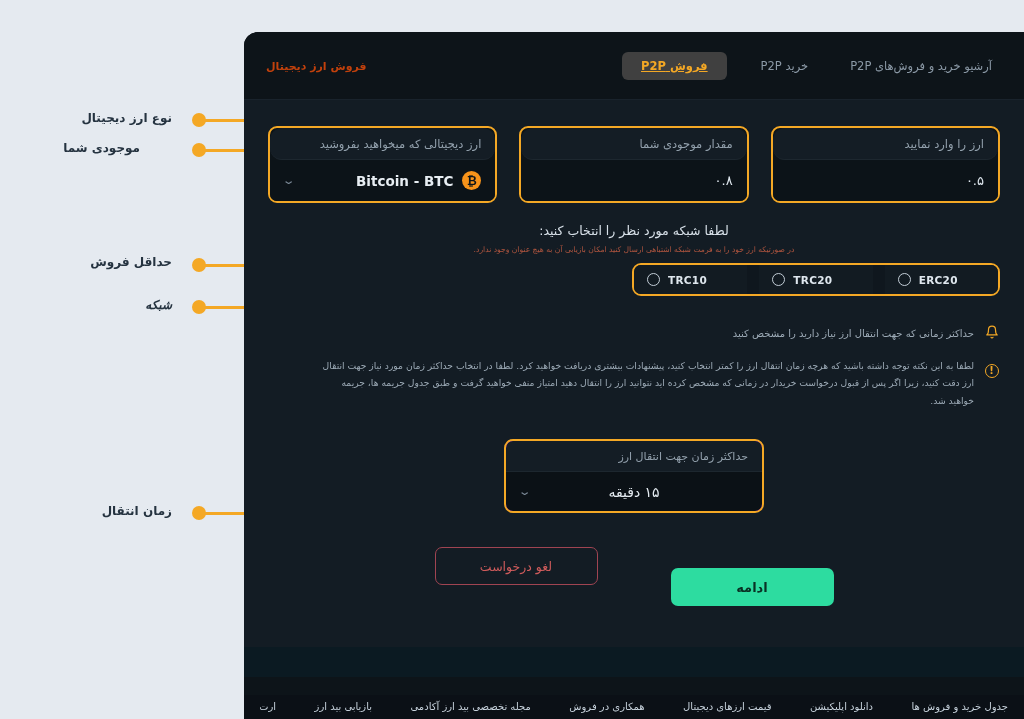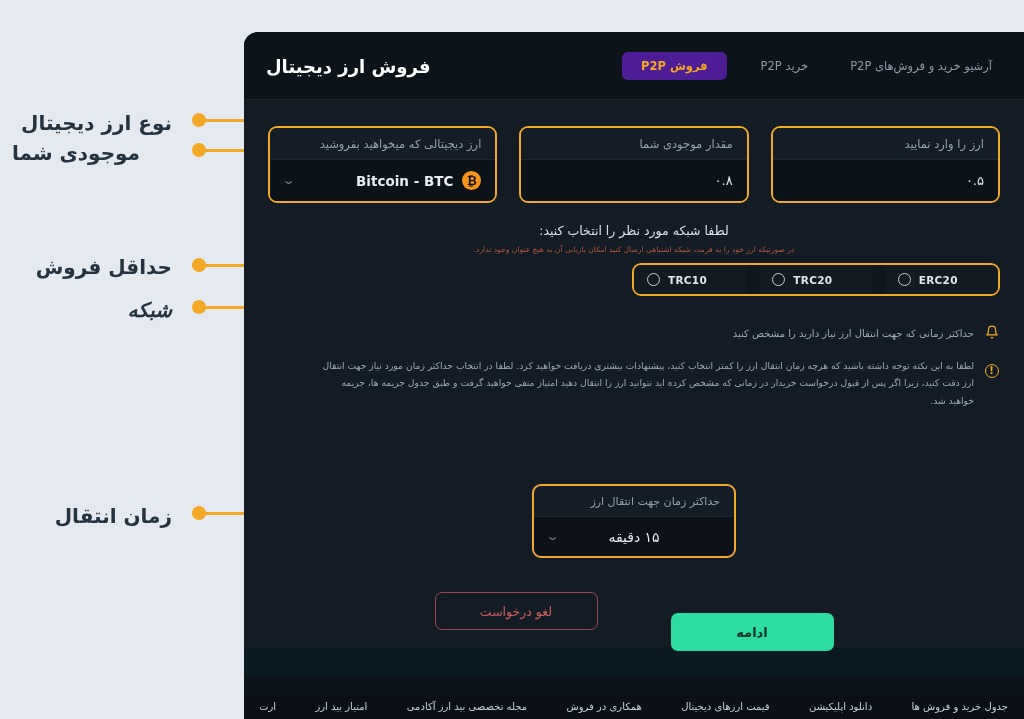--- a/index.html
+++ b/index.html
@@ -9,21 +9,21 @@
     overflow: hidden;
     background: #e5eaf0;
     font-family: "DejaVu Sans", "Liberation Sans", sans-serif;
   }
   #stage { position: relative; width: 1024px; height: 719px; background: #e5eaf0; }
 
   
   .ann-label {
     position: absolute;
     color: #253340;
-    font-size: 20px;
+    font-size: 12px;
     font-weight: 600;
     text-align: left;
     white-space: nowrap;
     direction: rtl;
     letter-spacing: .2px;
   }
   .ann-dot {
     position: absolute;
     width: 14px; height: 14px;
     border-radius: 50%;
@@ -46,40 +46,41 @@
   
   .app-header {
     position: relative;
     height: 68px;
     display: flex;
     align-items: center;
     padding: 0 24px 0 22px;
     background: #0d1419;
   }
   .app-title {
-    color: #ffffff;
-    font-size: 18px;
+    color: #c2410c;
+    font-size: 11px;
     font-weight: 600;
     margin-right: auto;
     order: 3;
   }
   .tabs { display: flex; align-items: center; gap: 26px; order: 1; }
   .tab {
     color: #8b99a6;
     font-size: 11.5px;
     padding: 6px 8px;
     border-radius: 6px;
     cursor: pointer;
     white-space: nowrap;
   }
   .tab.active {
-    background: #4c1d95;
+    background: #404040;
     color: #f4a825;
     font-weight: 700;
     padding: 7px 19px;
+    text-decoration: underline;
   }
   .header-rule {
     position: absolute;
     left: 0; right: 0; bottom: 0;
     height: 1px;
     background: #19232c;
   }
 
   
   .app-body {
@@ -102,20 +103,21 @@
     background: #0d1419;
     overflow: hidden;
   }
   .field-label {
     padding: 9px 14px 8px 14px;
     font-size: 11.5px;
     color: #93a1ad;
     text-align: right;
     background: #141d25;
     border-bottom: 1px solid #1d272f;
+    border-radius: 12px;
   }
   .field-value {
     height: 41px;
     display: flex;
     align-items: center;
     padding: 0 14px;
     font-size: 13px;
     color: #dfe7ee;
     background: #0c1318;
   }
@@ -192,26 +194,25 @@
     line-height: 12px;
     text-align: center;
     font-weight: 700;
   }
   .notice-text { color: #9dabb7; font-size: 10px; line-height: 1.9; }
   .notice-text.small { font-size: 9.2px; max-width: 660px; }
 
   
   .time-wrap { display: flex; justify-content: center; margin-top: 30px; }
   .time-field {
-    width: 204px;
+    width: 260px;
     border: 2px solid #f4a825;
     border-radius: 9px;
     background: #d946ef;
     overflow: hidden;
-    margin-top: 45px;
   }
   .time-label {
     padding: 9px 14px 8px 14px;
     font-size: 11px;
     color: #93a1ad;
     text-align: right;
     background: #141d25;
     border-bottom: 1px solid #1d272f;
   }
   .time-value {
@@ -406,18 +407,18 @@
 
     <div class="strip"></div>
     <div class="app-foot-gap"></div>
 
     <div class="footer">
       <div class="foot-link">جدول خرید و فروش ها</div>
       <div class="foot-link">دانلود اپلیکیشن</div>
       <div class="foot-link">قیمت ارزهای دیجیتال</div>
       <div class="foot-link">همکاری در فروش</div>
       <div class="foot-link">مجله تخصصی بید ارز آکادمی</div>
-      <div class="foot-link">امتیاز بید ارز</div>
+      <div class="foot-link">بازیابی بید ارز</div>
       <div class="foot-link clipped">ارت</div>
     </div>
 
   </div>
 </div>
 
 </body></html>

